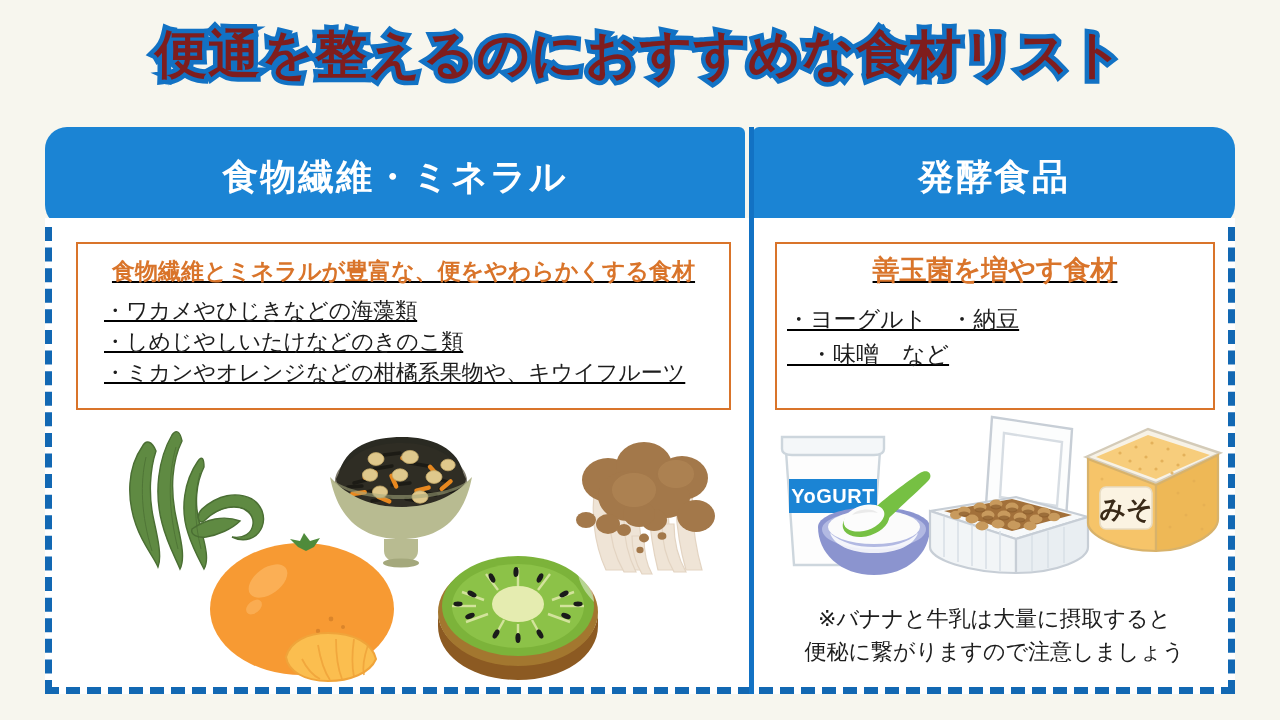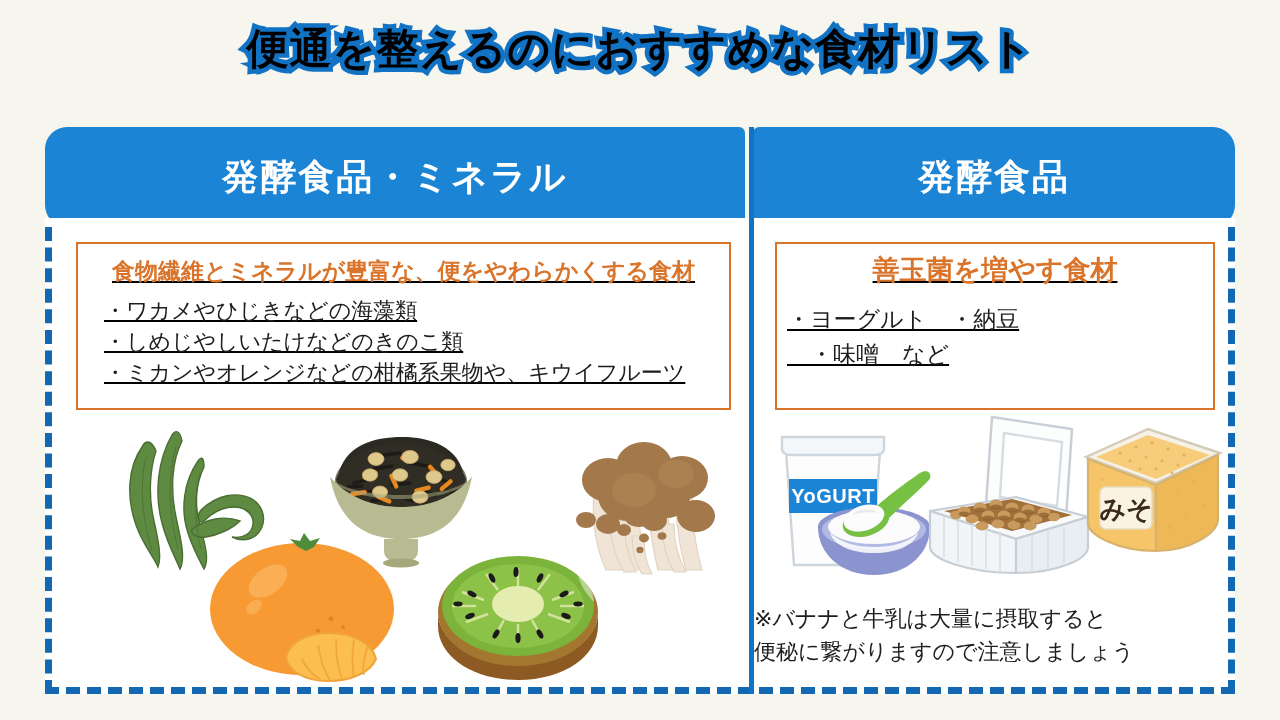--- a/index.html
+++ b/index.html
@@ -18,24 +18,24 @@
   
   .title-wrap {
     position: absolute;
     left: 0;
     top: 26px;
     width: 1280px;
     text-align: center;
   }
   .title {
     display: inline-block;
-    font-size: 42px;
+    font-size: 52px;
     font-weight: bold;
     letter-spacing: 1px;
-    color: #000000;
+    color: #7f1d1d;
     -webkit-text-stroke: 9px #1272c4;
     paint-order: stroke fill;
     line-height: 1.1;
   }
 
   
   .headers {
     position: absolute;
     left: 45px;
     top: 127px;
@@ -160,39 +160,40 @@
     line-height: 1.5;
     white-space: pre;
   }
 
   
   .note {
     position: absolute;
     left: 0;
     top: 375px;
     width: 481px;
+    text-align: center;
     font-size: 22px;
     line-height: 1.5;
     color: #1d1d1d;
   }
   .note div { white-space: nowrap; }
 
   
   .ill { position: absolute; }
   .ill svg { display: block; }
 </style>
 </head>
 <body>
 
 <div class="title-wrap">
   <span class="title">便通を整えるのにおすすめな食材リスト</span>
 </div>
 
 <div class="headers">
-  <div class="hdr hdr-left">発酵食品・ミネラル</div>
+  <div class="hdr hdr-left">食物繊維・ミネラル</div>
   <div class="hdr hdr-right">発酵食品</div>
 </div>
 
 <div class="frame-inner-white"></div>
 <div class="frame"></div>
 <div class="divider"></div>
 
 <div class="col col-left">
 
   <div class="obox obox-left">

